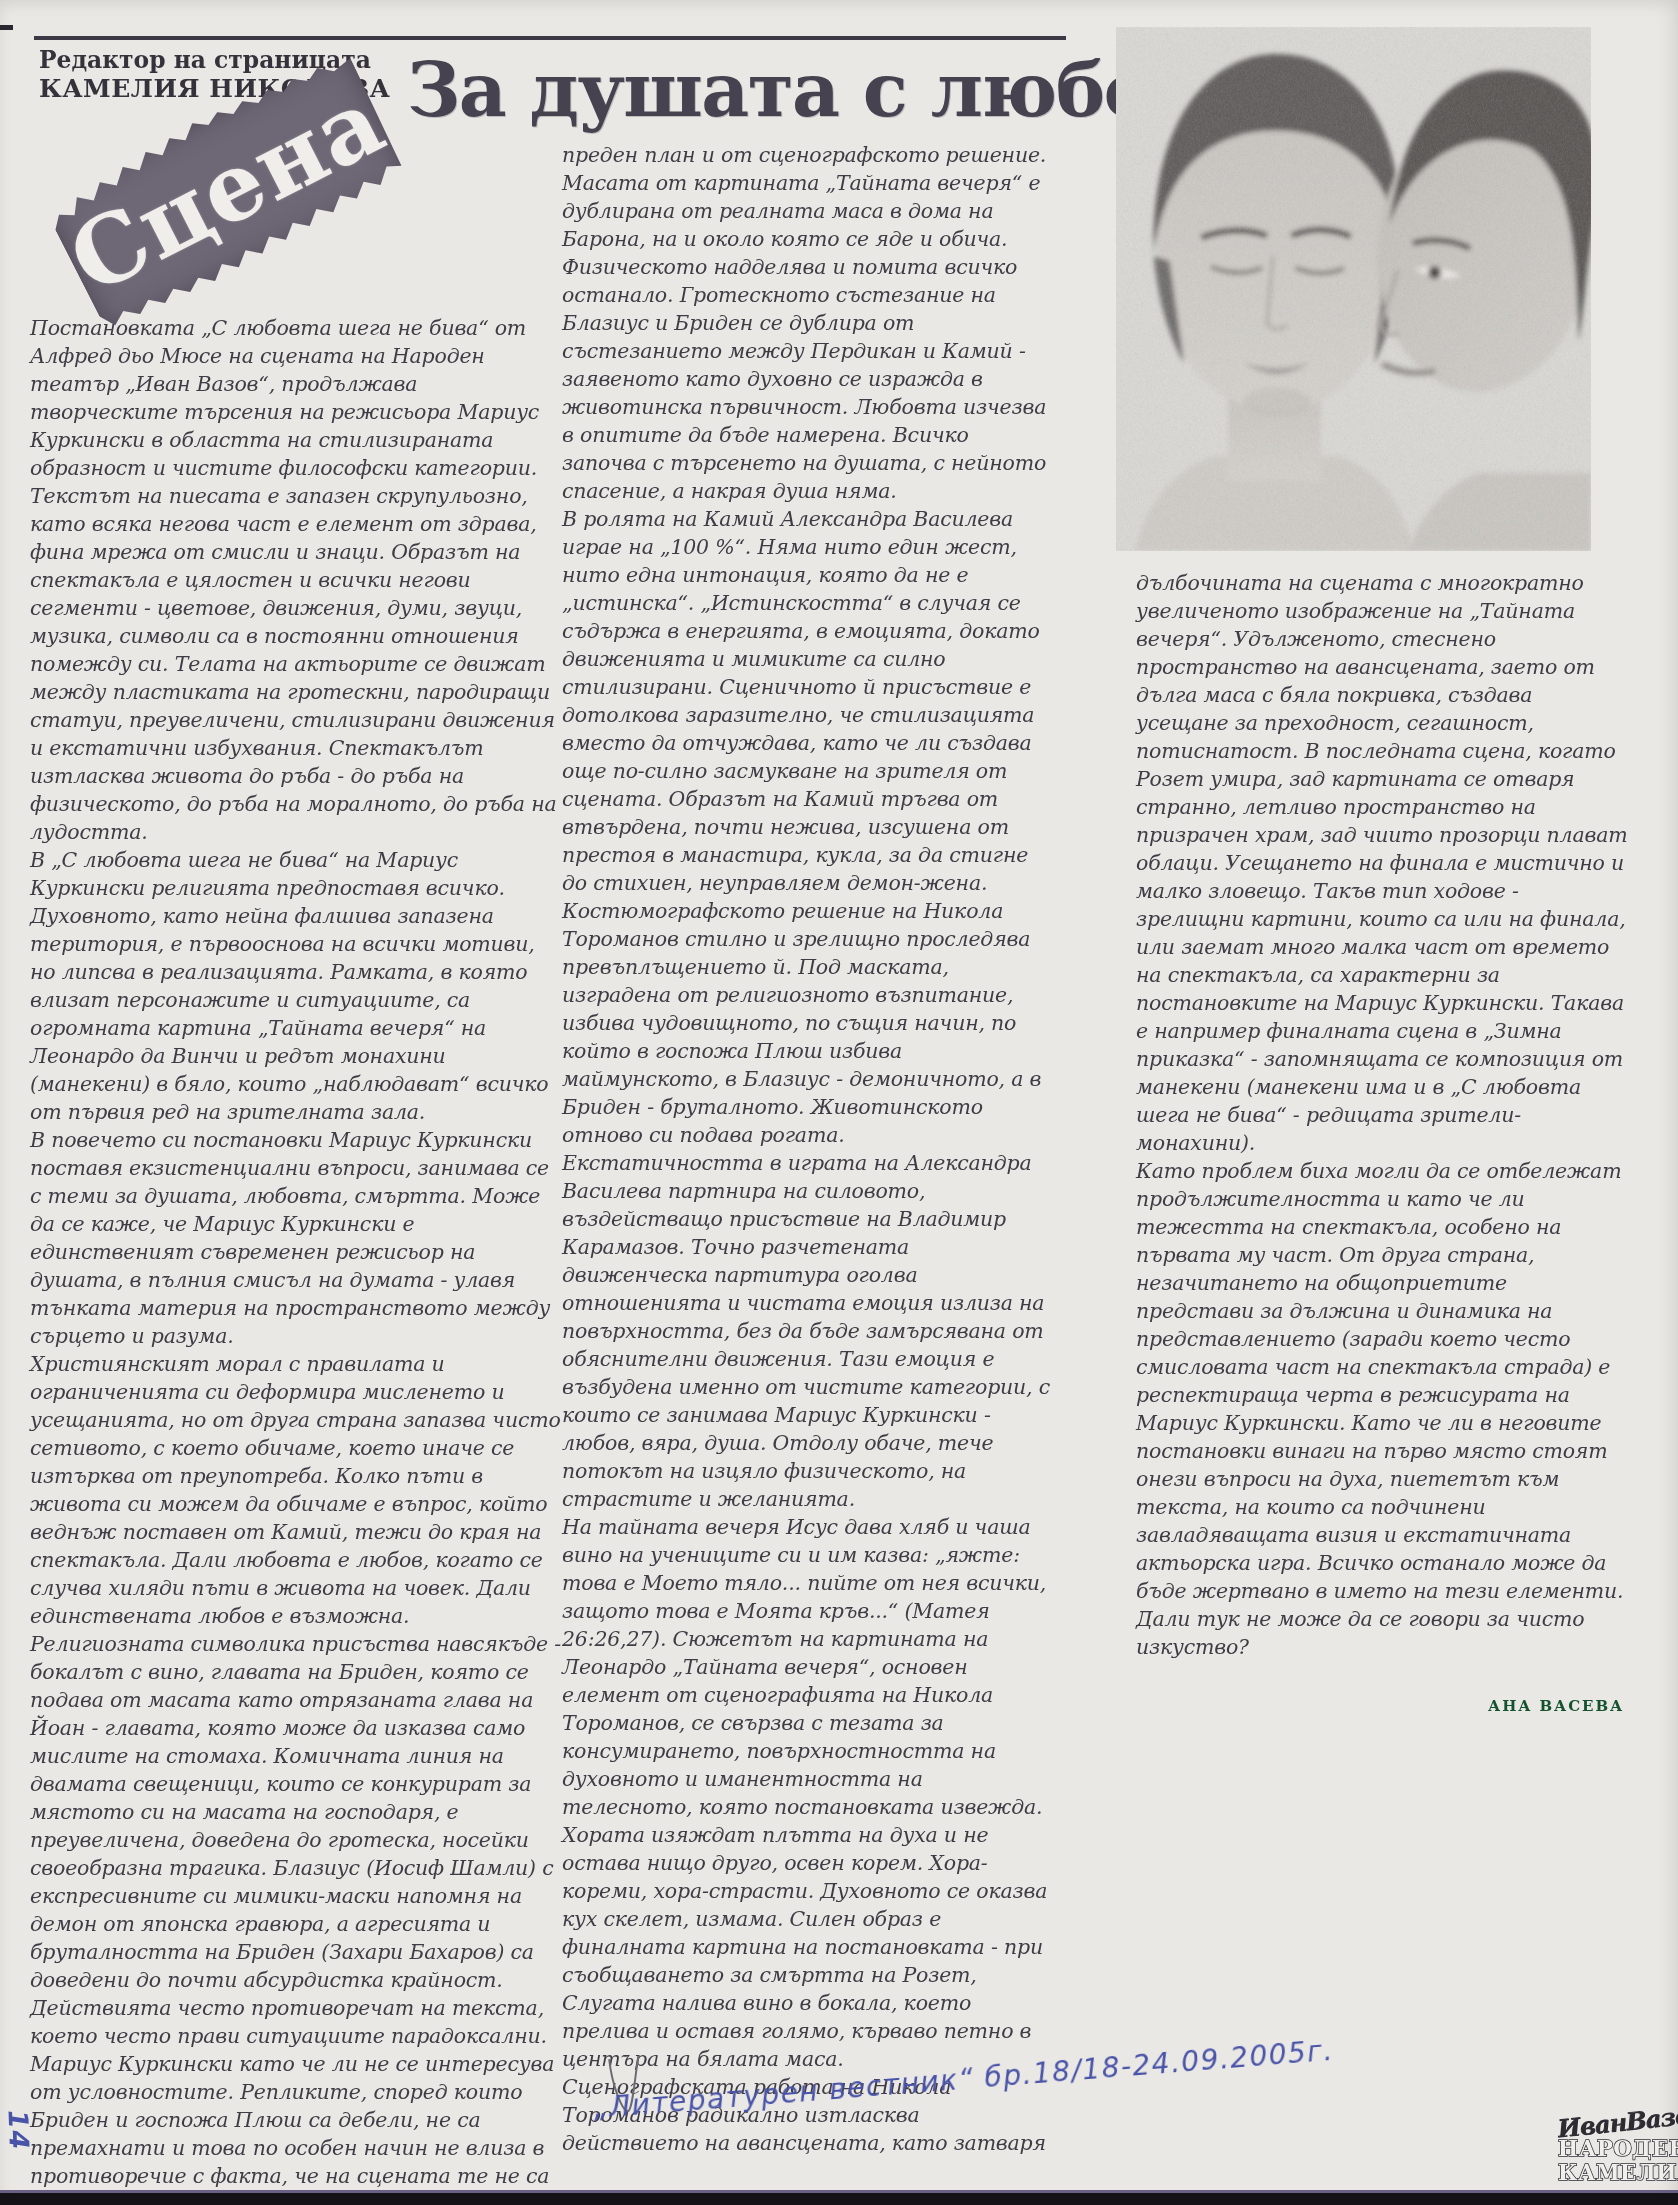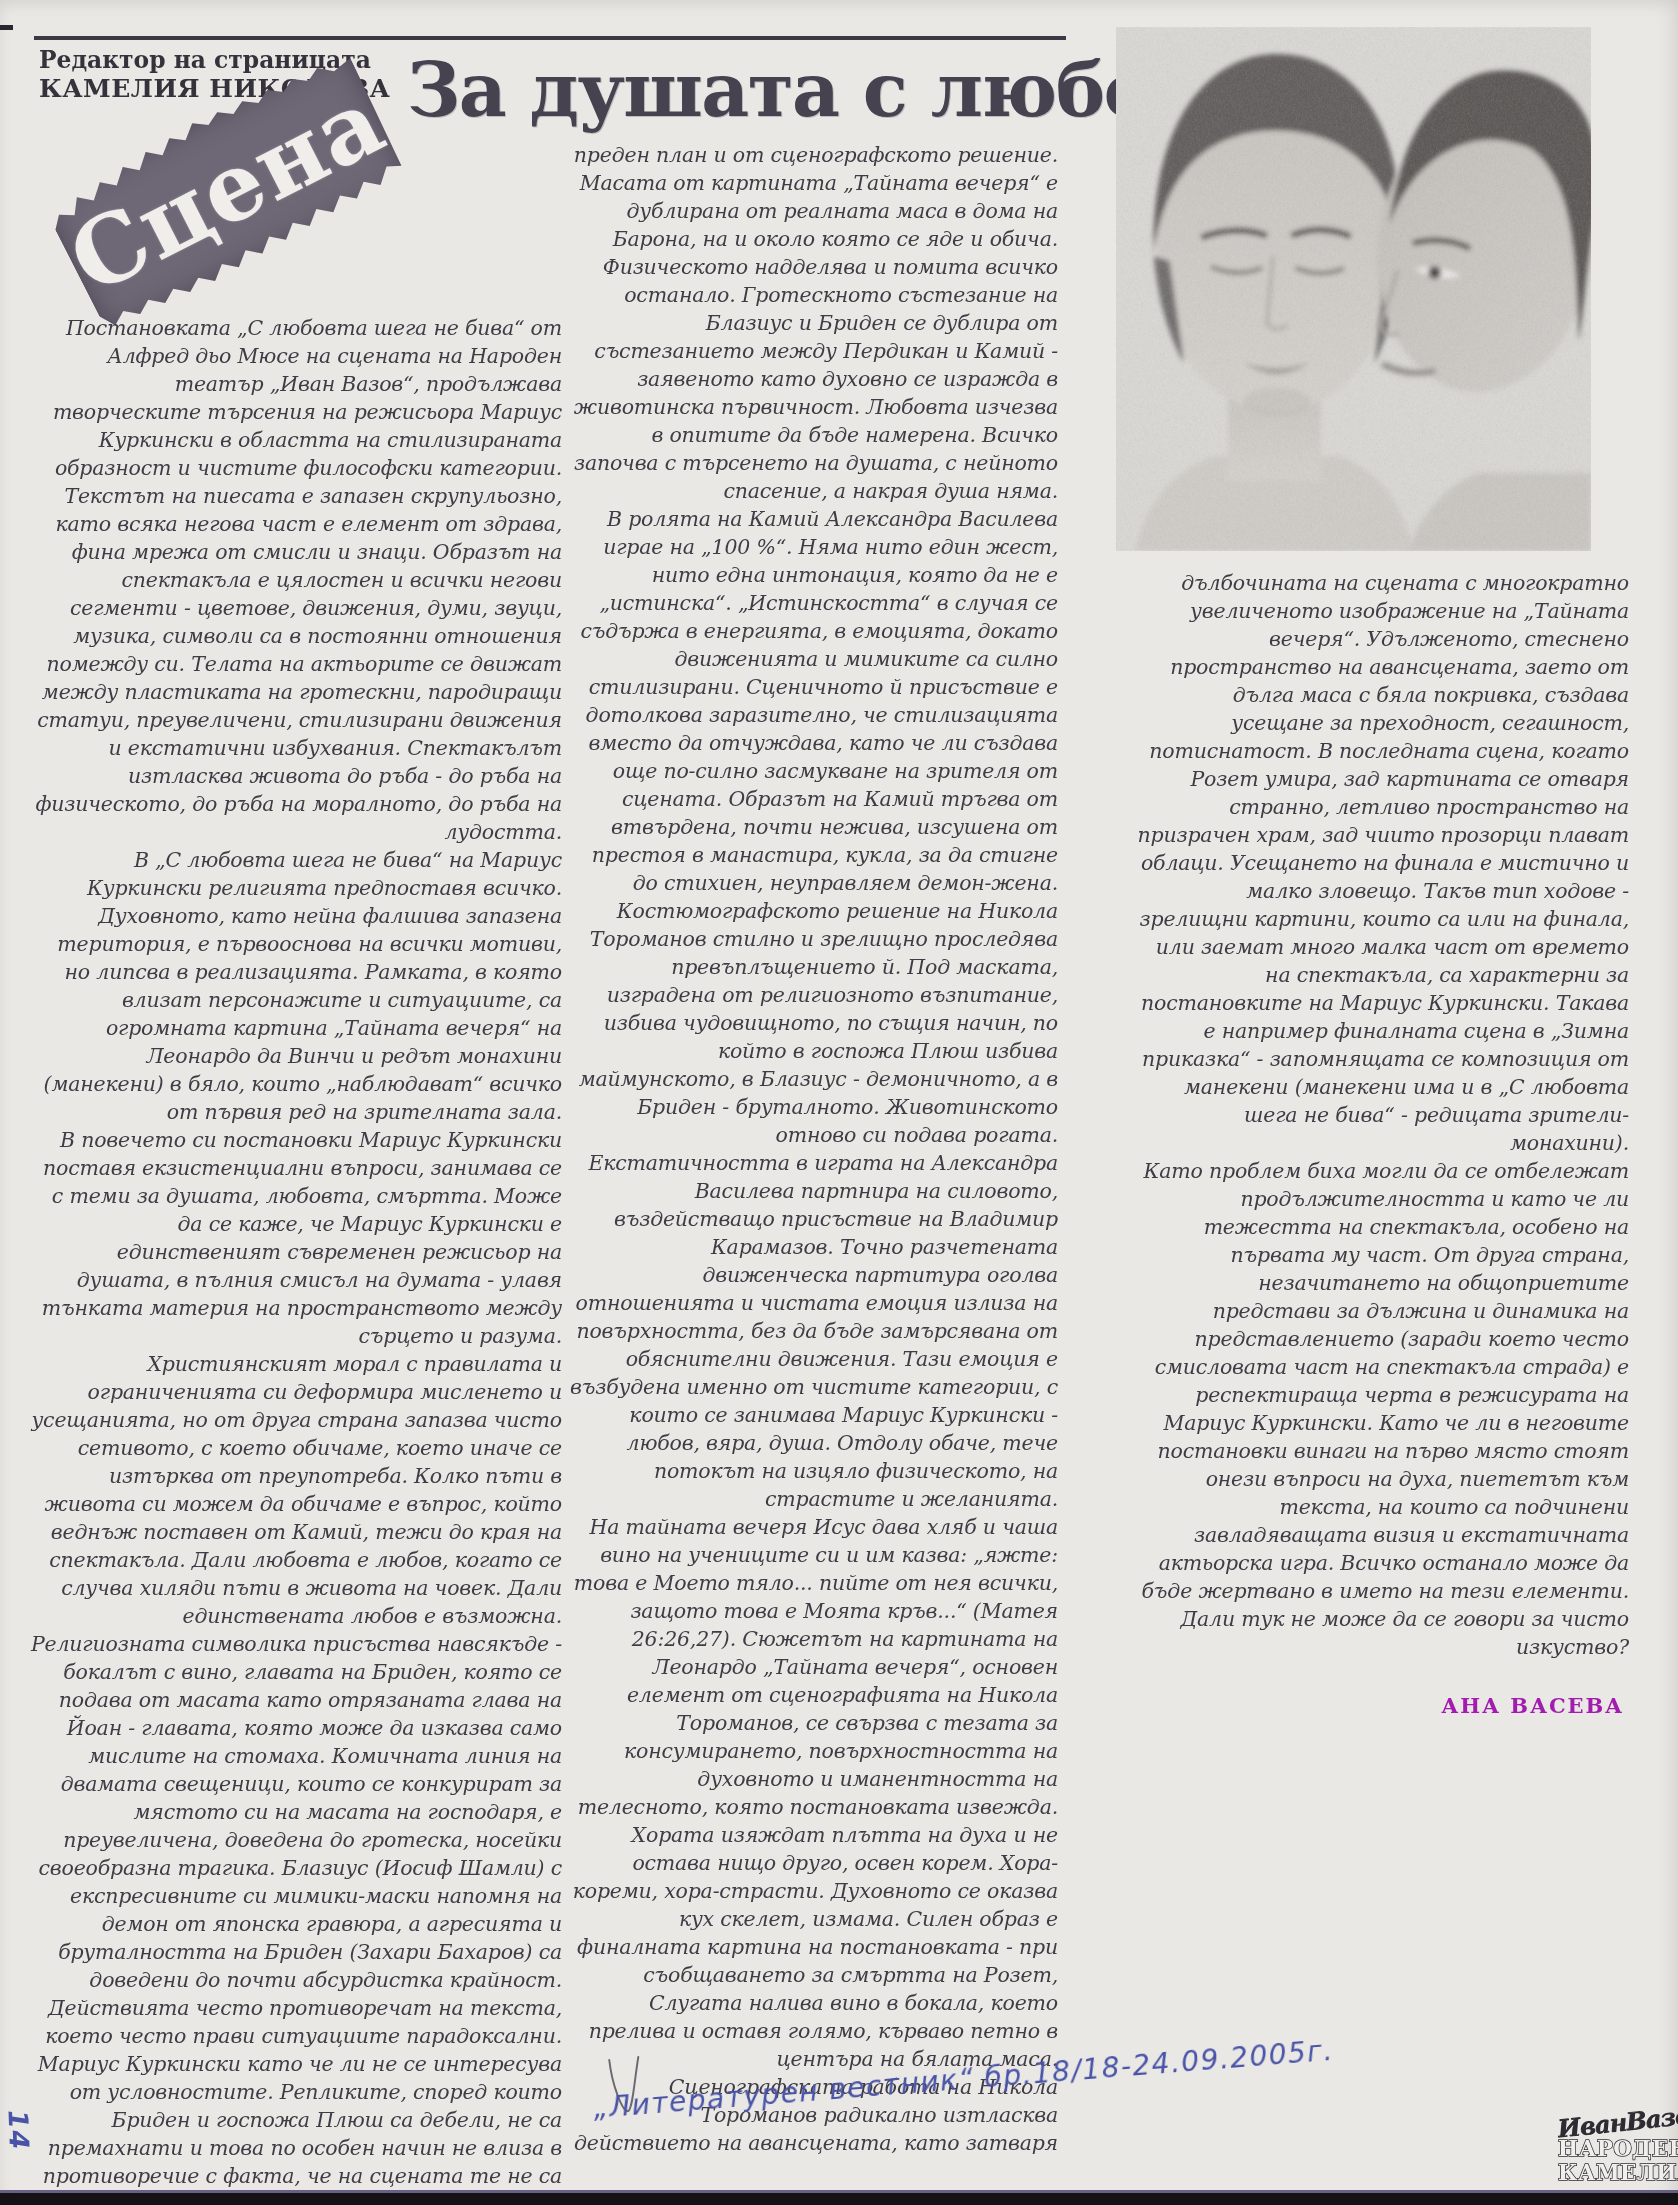--- a/index.html
+++ b/index.html
@@ -25,25 +25,25 @@
     box-shadow:inset 0 0 29px rgba(30,25,40,.45);
   }
   .scena-logo span{font-size:93px; font-weight:bold; color:#efeeea; letter-spacing:1px; text-shadow:0 0 2.9px rgba(255,255,255,.25);}
   .page-title{
     position:absolute; left:407px; top:47px; width:697px;
     font-size:74px; font-weight:bold; letter-spacing:-1.5px; color:var(--title-ink);
     text-shadow:1px 1px 0 rgba(60,55,70,.25); white-space:nowrap;
   }
   .photo-frame{position:absolute; left:1116px; top:27px; width:475px; height:524px; overflow:hidden;}
   .col{position:absolute; font-style:italic; font-size:20.5px; line-height:28px; letter-spacing:-0.2px; text-align:left;}
-  .col p{margin:0;text-align:right;}
+  .col p{margin:0;}
   .col1{left:30px; top:314px; width:532px;}
   .col2{left:562px; top:141px; width:496px;}
   .col3{left:1136px; top:569px; width:493px;}
-  .byline{margin-top:31px !important; text-align:right; font-style:normal; font-weight:bold; font-size:21px; letter-spacing:1.9px; color:#a21caf; padding-right:4.9px;}
+  .byline{margin-top:31px !important; text-align:right; font-style:normal; font-weight:bold; font-size:15px; letter-spacing:1.9px; color:#14532d; padding-right:4.9px;}
   .hand-note{
     position:absolute; left:592px; top:2092px; width:819px;
     transform:rotate(-4.5deg); color:var(--handwriting-blue);
     font-family:"DejaVu Sans", sans-serif; font-style:italic; font-size:28px;
     letter-spacing:1.5px; white-space:nowrap; transform-origin:left top;
     filter:blur(0.2px);
   }
   .margin-number{
     position:absolute; left:-1.9px; top:2115px; color:var(--handwriting-blue);
     font-family:"DejaVu Sans", sans-serif; font-style:italic; font-weight:bold;

